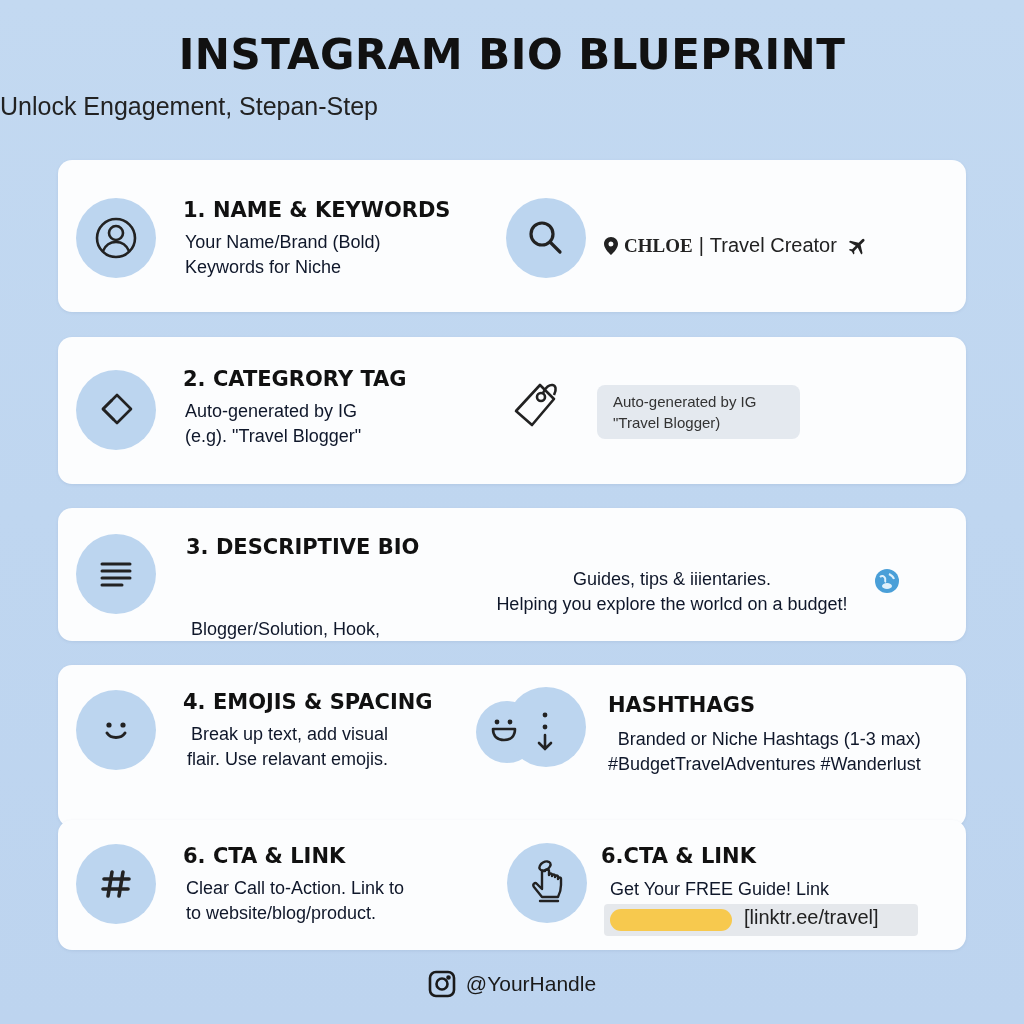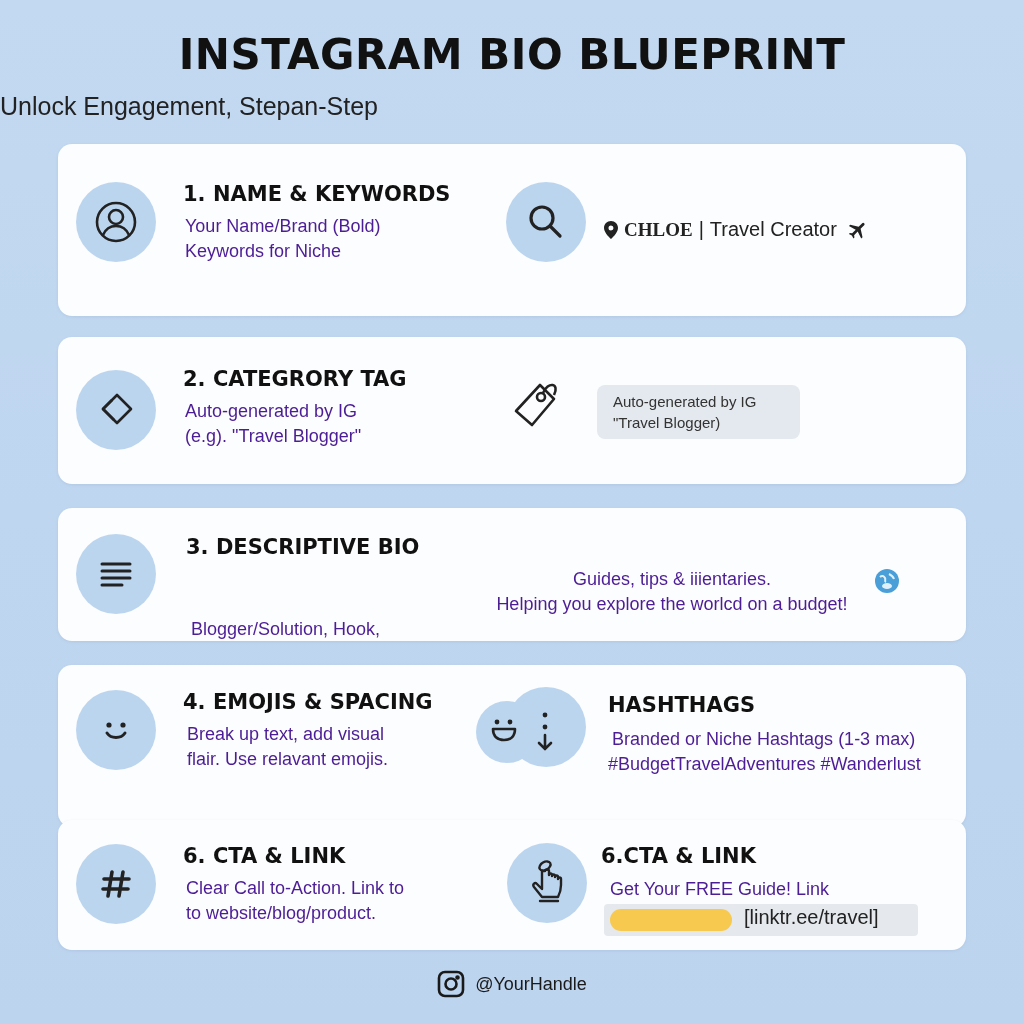--- a/index.html
+++ b/index.html
@@ -28,51 +28,51 @@
   .circle {
     position: absolute; width: 80px; height: 80px; border-radius: 50%;
     background: #bcd5ef; display: flex; align-items: center; justify-content: center;
   }
   .circle svg { display: block; }
   .head {
     position: absolute; font-family: "DejaVu Sans", sans-serif; font-weight: bold;
     font-size: 21px; color: #111; white-space: nowrap;
   }
   .body-text {
-    position: absolute; font-size: 18px; line-height: 25px; color: #4c1d95; white-space: nowrap;
+    position: absolute; font-size: 18px; line-height: 25px; color: #0f172a; white-space: nowrap;
   }
   .line { display: block; }
   .pill {
     position: absolute; background: #e4e9ef; border-radius: 8px;
     font-size: 15px; line-height: 21px; color: #333; padding: 6px 16px;
   }
   .link-bar {
     position: absolute; left: 546px; top: 84px; width: 314px; height: 32px;
     background: #e5e8ec; border-radius: 4px; padding-left: 44px;
   }
   .link-yellow {
     position: absolute; left: 6px; top: 5px; width: 122px; height: 22px;
     background: #f7c94e; border-radius: 11px;
   }
   .link-text {
     position: absolute; left: 140px; top: 2px; font-size: 20px; color: #222;
   }
   .footer {
     position: absolute; top: 970px; left: 0; width: 1024px;
     display: flex; justify-content: center; align-items: center; gap: 10px;
-    font-size: 18px; color: #1a1a1a;
+    font-size: 21px; color: #1a1a1a;
   }
 </style>
 </head>
 <body>
 
 <div class="title">INSTAGRAM BIO BLUEPRINT</div>
 <div class="subtitle">Unlock Engagement, Stepan-Step</div>
 
-<div class="card" style="top:144px;height:172px;">
+<div class="card" style="top:160px;height:152px;">
   <div class="circle" style="left:18px;top:38px;">
     <svg width="48" height="48" viewBox="0 0 48 48" fill="none" stroke="#222" stroke-width="2.6">
       <circle cx="24" cy="24" r="19"></circle>
       <circle cx="24" cy="19" r="7"></circle>
       <path d="M11 37c3-7 8-9 13-9s10 2 13 9"></path>
     </svg>
   </div>
   <div class="head" style="left:125px;top:38px;">1. NAME &amp; KEYWORDS</div>
   <div class="body-text" style="left:127px;top:70px;">
     <span class="line">Your Name/Brand (Bold)</span>
@@ -135,21 +135,21 @@
     <span class="line">Guides, tips &amp; iiientaries.</span>
     <span class="line">Helping you explore the worlcd on a budget!</span>
   </div>
   <svg style="position:absolute;left:816px;top:60px;" width="26" height="26" viewBox="0 0 26 26">
     <circle cx="13" cy="13" r="12" fill="#4a9fd8"></circle>
     <path d="M6 9c2-2 4-1 5 1s-1 3 1 4M15 6c2 1 4 2 5 5" stroke="#dff0fb" stroke-width="2" fill="none"></path>
     <ellipse cx="13" cy="18" rx="5" ry="3" fill="#dff0fb"></ellipse>
   </svg>
 </div>
 
-<div class="card" style="top:665px;height:162px;">
+<div class="card" style="top:665px;height:162px;text-align:right;">
   <div class="circle" style="left:18px;top:25px;">
     <svg width="40" height="40" viewBox="0 0 40 40">
       <circle cx="13" cy="15" r="2.6" fill="#222"></circle>
       <circle cx="27" cy="15" r="2.6" fill="#222"></circle>
       <path d="M11 23c4 6 14 6 18 0" stroke="#222" stroke-width="3" fill="none" stroke-linecap="round"></path>
     </svg>
   </div>
   <div class="head" style="left:125px;top:25px;">4. EMOJIS &amp; SPACING</div>
   <div class="body-text" style="left:129px;top:57px;">
     <span class="line">Break up text, add visual</span>

